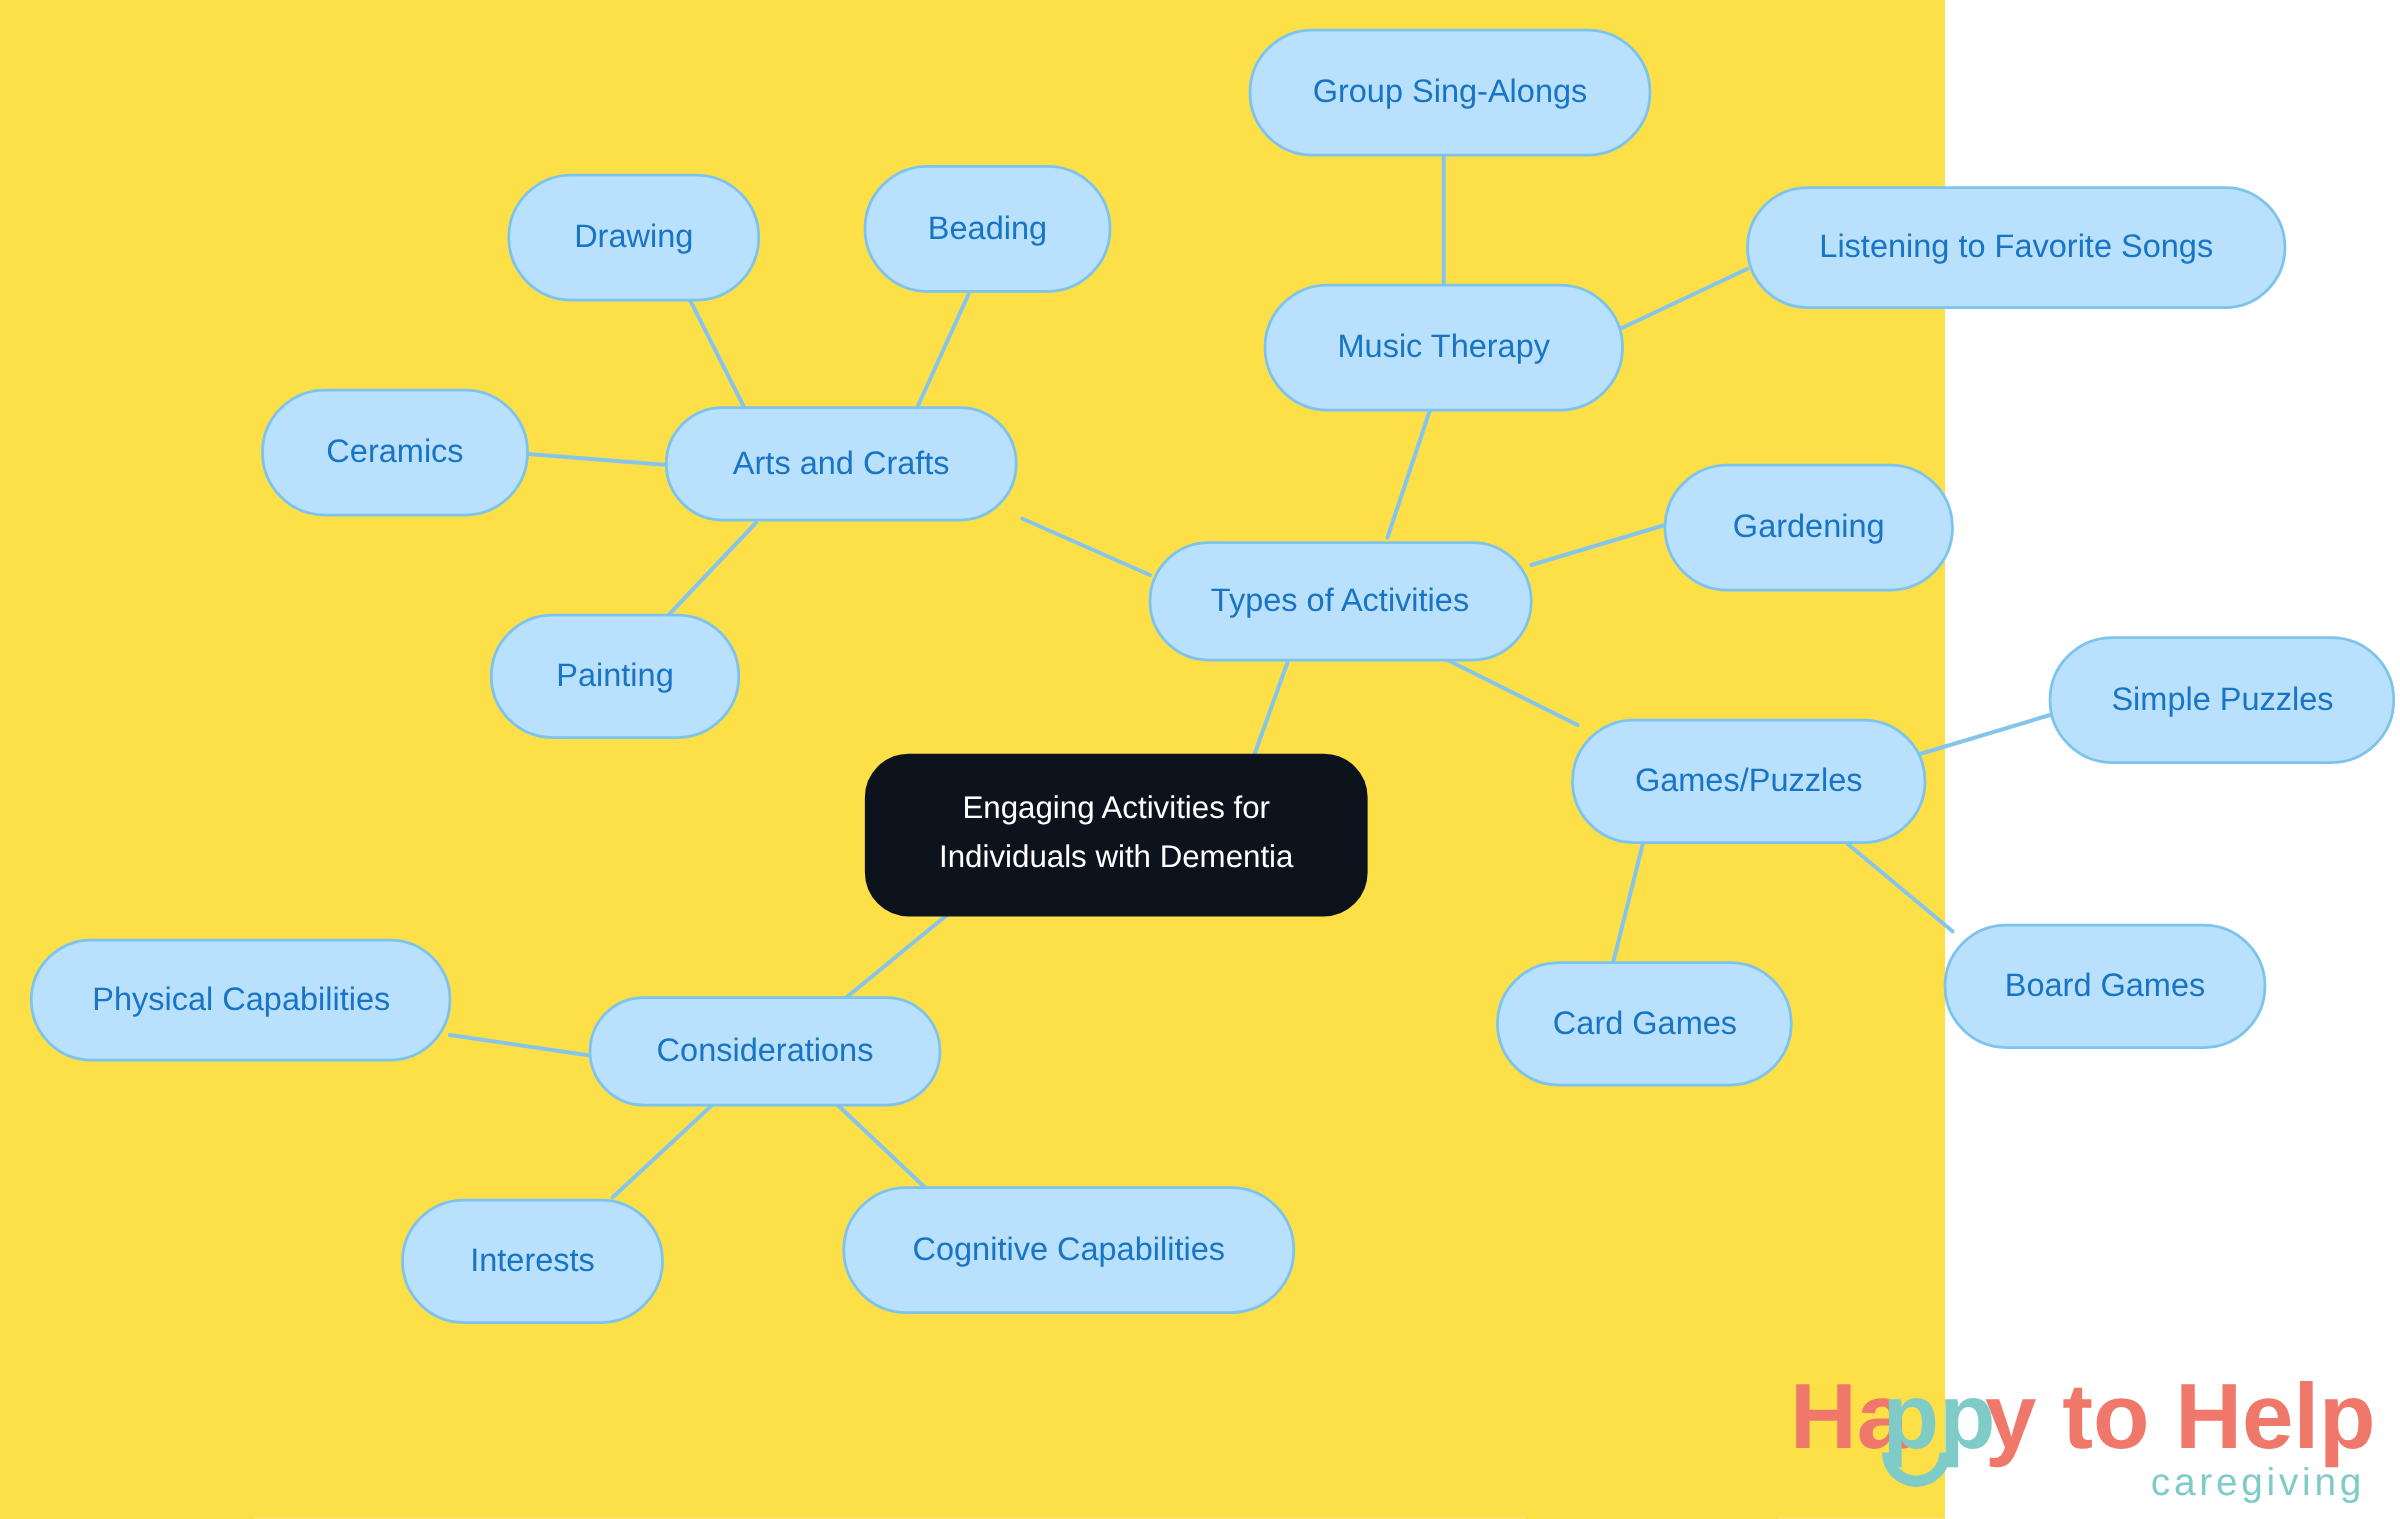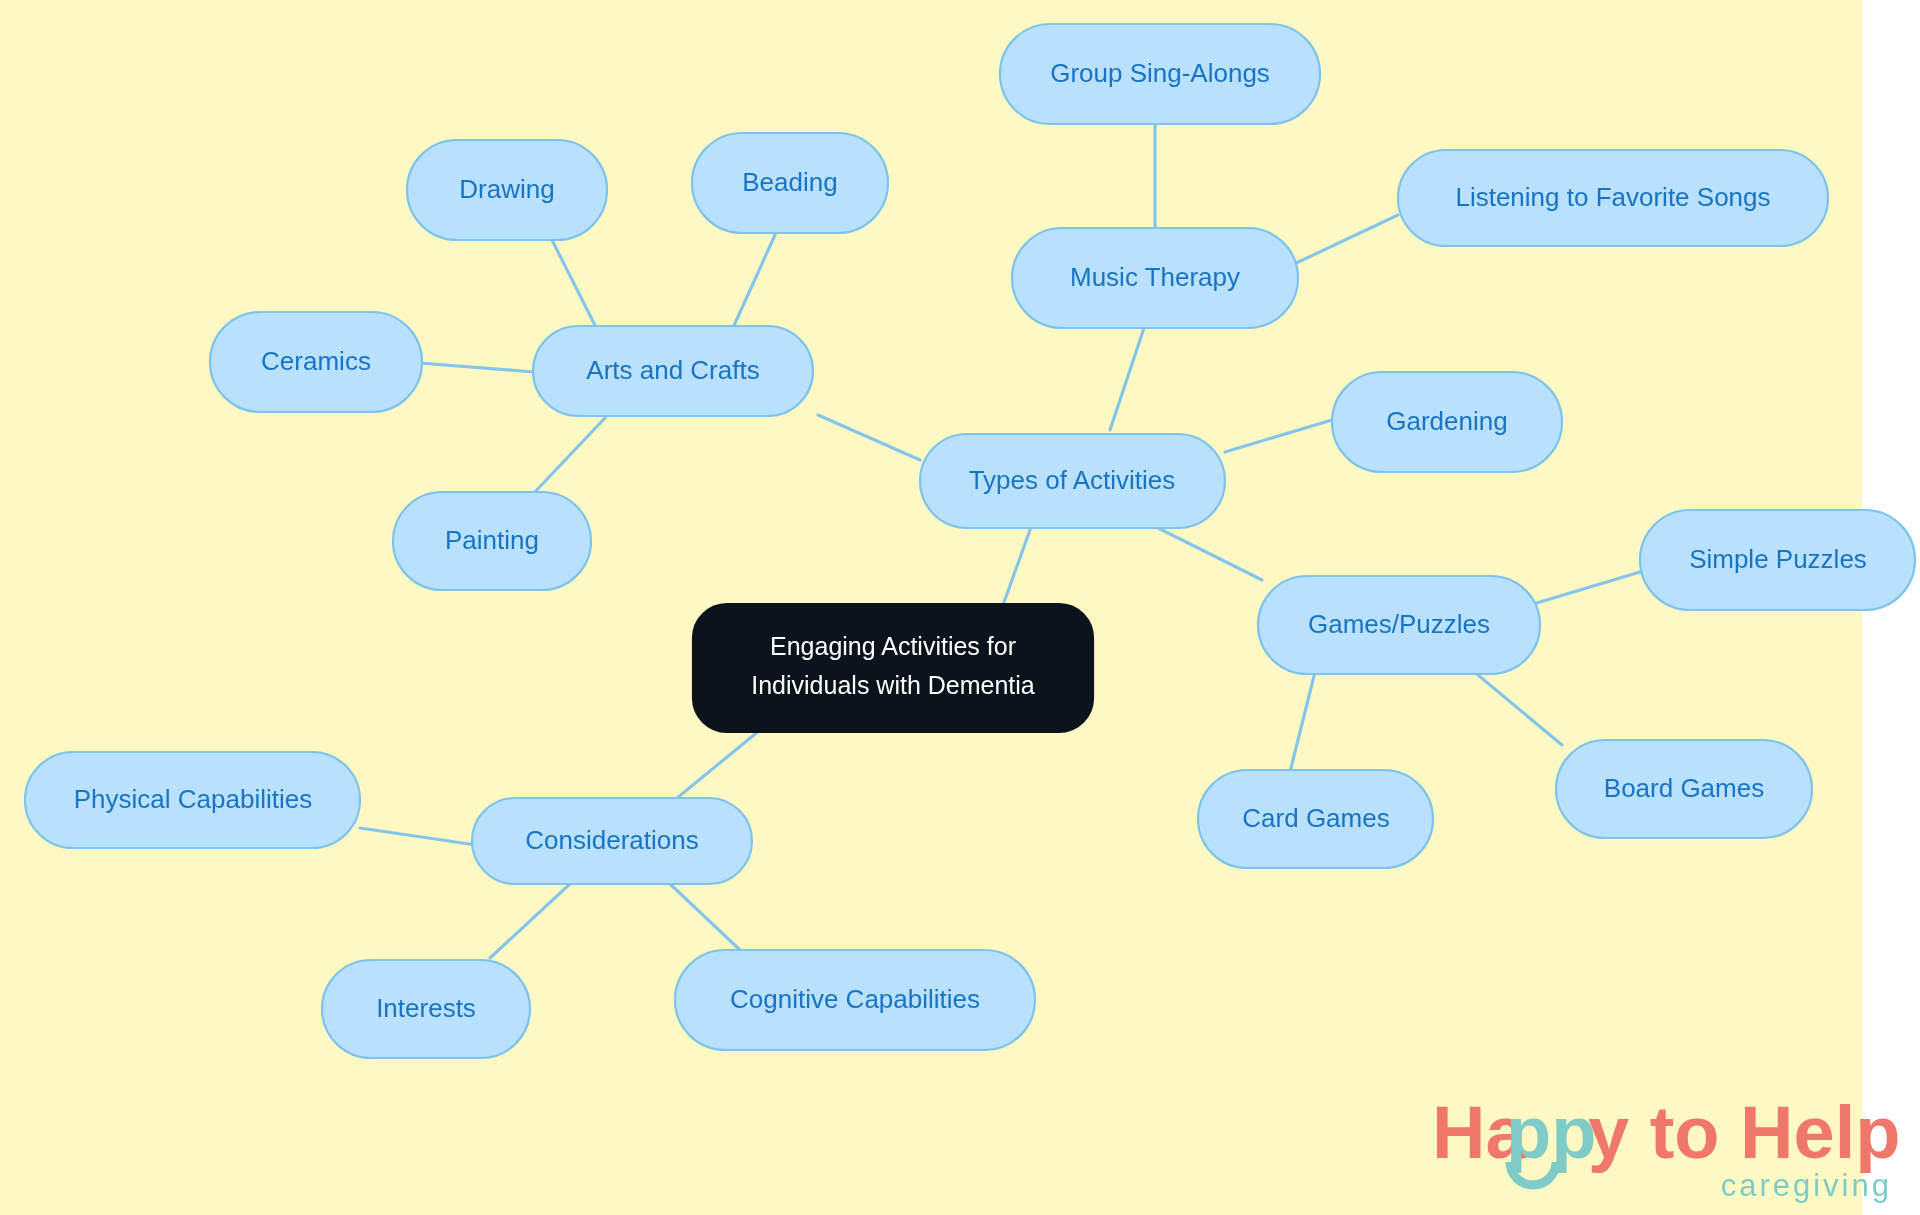--- a/index.html
+++ b/index.html
@@ -8,23 +8,23 @@
     background: #ffffff;
   }
   body {
     width: 1920px;
     height: 1215px;
     overflow: hidden;
     font-family: "Liberation Sans", sans-serif;
   }
   #mindmap-root {
     position: relative;
-    width: 1862px;
+    width: 1556px;
     height: 1215px;
-    background: #fef9c3;
+    background: #fde047;
   }
   #mindmap-svg {
     position: absolute;
     inset: 0;
     width: 1920px;
     height: 1215px;
     display: block;
   }
   .edge-line {
     stroke: #85c5ec;

